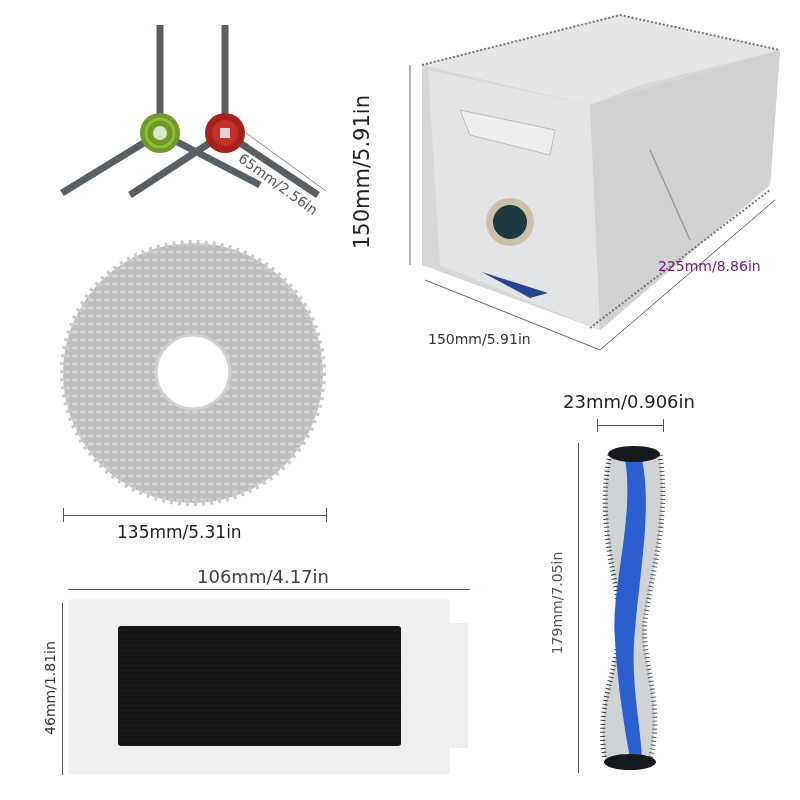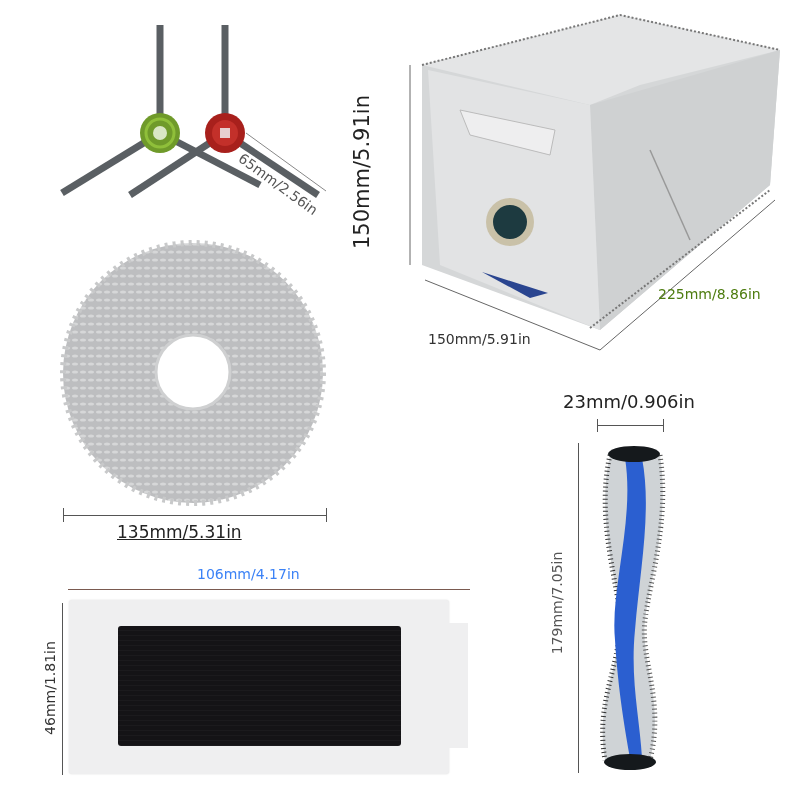--- a/index.html
+++ b/index.html
@@ -55,44 +55,44 @@
     <circle cx="110" cy="212" r="17" fill="#1d3a40"></circle>
 
     <polygon points="82,262 148,283 130,288" fill="#2a4590"></polygon>
 
     <line x1="10" y1="55" x2="10" y2="255" stroke="#666" stroke-width="1"></line>
     <line x1="25" y1="270" x2="200" y2="340" stroke="#666" stroke-width="1"></line>
     <line x1="200" y1="340" x2="375" y2="190" stroke="#666" stroke-width="1"></line>
   </svg>
 
   <div class="lbl" style="left:28px;top:321px;font-size:14px;color:#333;">150mm/5.91in</div>
-  <div class="lbl" style="left:258px;top:276px;font-size:14px;color:#4d7c0f;">225mm/8.86in</div>
+  <div class="lbl" style="left:258px;top:248px;font-size:14px;color:#701a75;">225mm/8.86in</div>
 </div>
 <div class="lbl" style="left:285px;top:160px;font-size:21px;transform:rotate(-90deg);transform-origin:center;color:#222;">150mm/5.91in</div>
 
 <div class="abs" style="left:55px;top:240px;width:280px;height:300px;">
   <svg width="280" height="270" style="left:0;top:0;">
     <defs>
       <pattern id="fib" width="8" height="8" patternUnits="userSpaceOnUse">
         <rect width="8" height="8" fill="#bdbec0"></rect>
         <ellipse cx="4" cy="4" rx="3" ry="1.6" fill="#d6d7d8"></ellipse>
       </pattern>
     </defs>
     <circle cx="138" cy="133" r="130" fill="url(#fib)"></circle>
     <circle cx="138" cy="133" r="130" fill="none" stroke="#c8c9ca" stroke-width="6" stroke-dasharray="3,5"></circle>
     <circle cx="138" cy="132" r="37" fill="#ffffff" stroke="#cfd0d1" stroke-width="3"></circle>
   </svg>
   <div class="dimline" style="left:8px;top:275px;width:264px;height:1px;"></div>
   <div class="dimline" style="left:8px;top:268px;width:1px;height:14px;"></div>
   <div class="dimline" style="left:271px;top:268px;width:1px;height:14px;"></div>
-  <div class="lbl" style="left:62px;top:282px;font-size:17px;color:#222;text-decoration:underline;">135mm/5.31in</div>
+  <div class="lbl" style="left:62px;top:282px;font-size:17px;color:#222;">135mm/5.31in</div>
 </div>
 
 <div class="abs" style="left:40px;top:560px;width:450px;height:230px;">
-  <div class="lbl" style="left:157px;top:6px;font-size:14px;color:#3b82f6;">106mm/4.17in</div>
+  <div class="lbl" style="left:157px;top:6px;font-size:18px;color:#404040;">106mm/4.17in</div>
   <div class="dimline" style="left:28px;top:29px;width:402px;height:1px;background:#7a5a50;"></div>
   <div class="dimline" style="left:22px;top:43px;width:1px;height:172px;"></div>
   <div class="lbl" style="left:-37px;top:120px;font-size:14px;color:#333;transform:rotate(-90deg);transform-origin:center;">46mm/1.81in</div>
   <div class="abs" style="left:29px;top:40px;width:380px;height:174px;background:#efeff0;border-radius:3px;box-shadow:0 0 2px #ddd;"></div>
   <div class="abs" style="left:408px;top:63px;width:20px;height:125px;background:#efeff0;"></div>
   <div class="abs" style="left:78px;top:66px;width:283px;height:120px;background:#141316;border-radius:3px;
               background-image:repeating-linear-gradient(0deg,rgba(255,255,255,0.03) 0 1px,transparent 1px 5px);"></div>
 </div>
 
 <div class="abs" style="left:540px;top:385px;width:160px;height:405px;">

